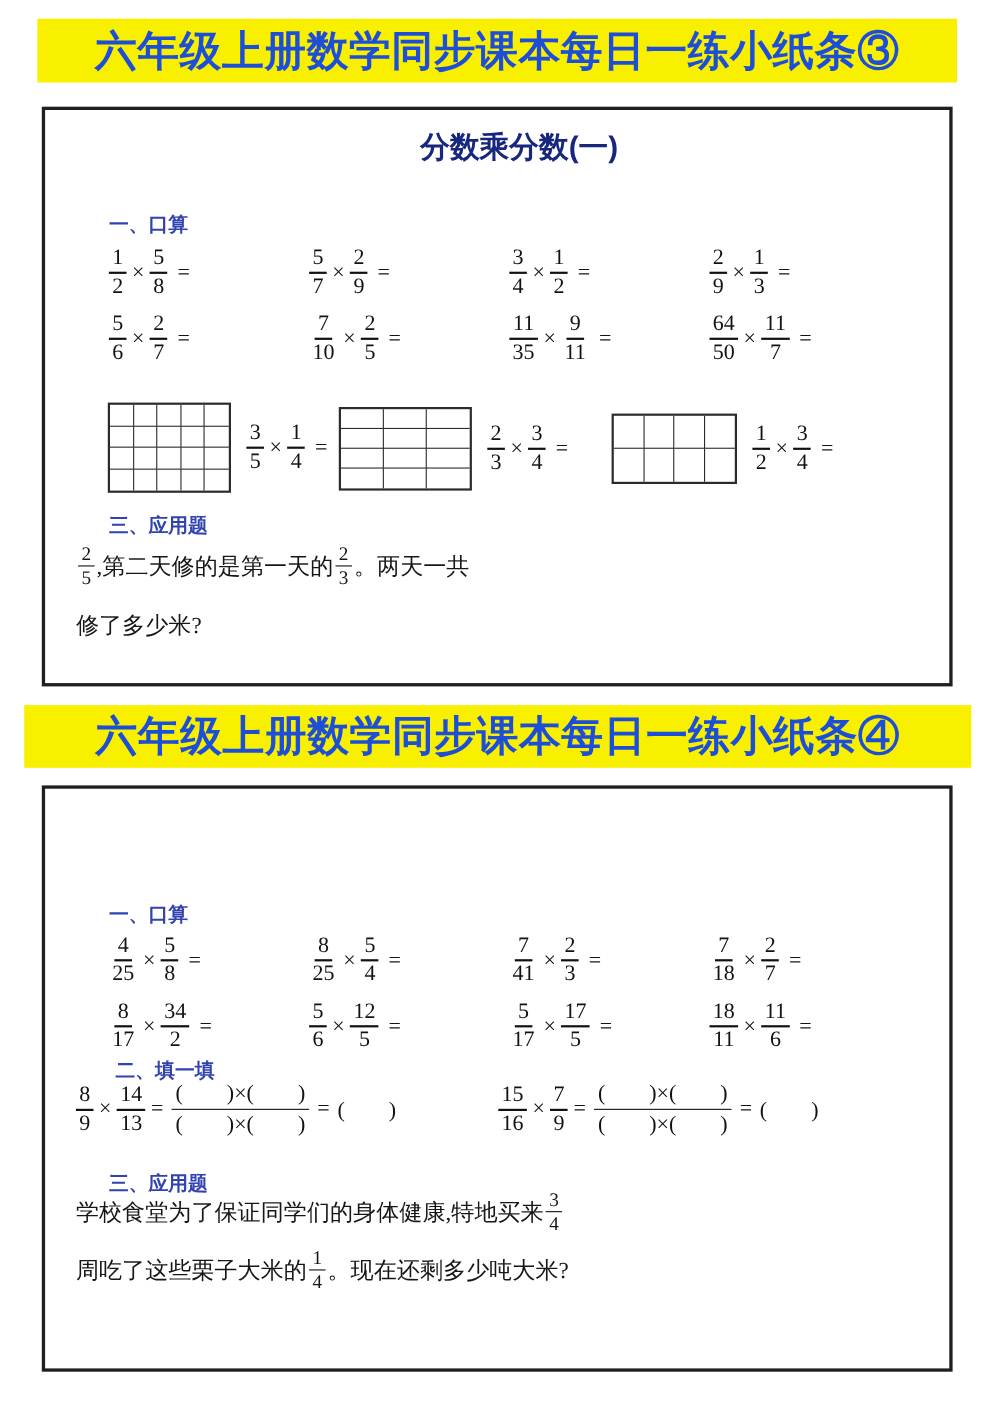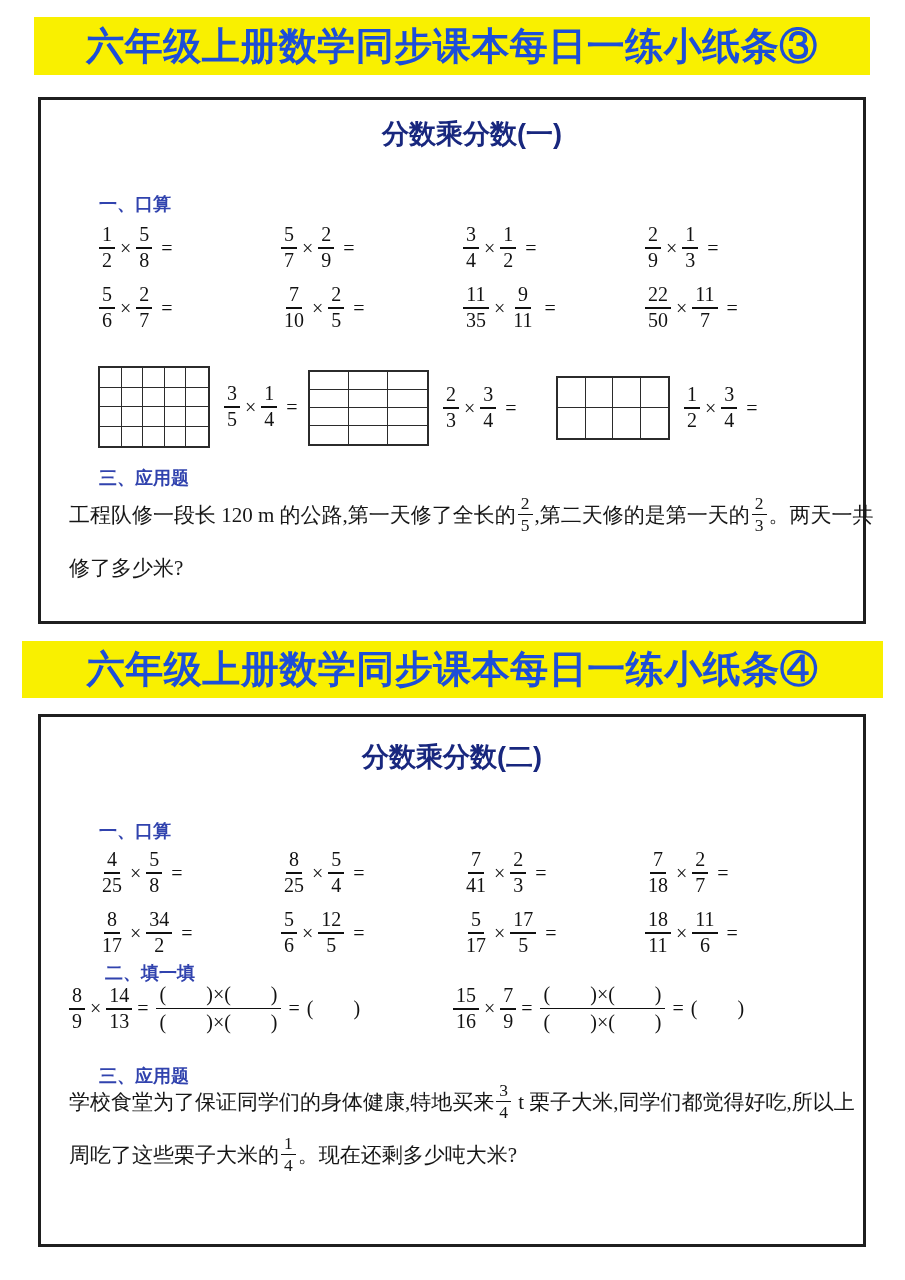--- a/index.html
+++ b/index.html
@@ -171,21 +171,21 @@
           </span>
           <span class="sym">×</span>
           <span class="frac">
             <span class="fnum">9</span>
             <span class="fden">11</span>
           </span>
           <span class="sym eq">=</span>
         </div>
         <div class="oral-cell">
           <span class="frac">
-            <span class="fnum">22</span>
+            <span class="fnum">64</span>
             <span class="fden">50</span>
           </span>
           <span class="sym">×</span>
           <span class="frac">
             <span class="fnum">11</span>
             <span class="fden">7</span>
           </span>
           <span class="sym eq">=</span>
         </div>
       </div>
@@ -274,29 +274,28 @@
             <span class="frac">
               <span class="fnum">3</span>
               <span class="fden">4</span>
             </span>
             <span class="sym eq">=</span>
           </div>
         </div>
       </div>
     <div class="h h-word1">三、应用题</div>
     <div class="word word1">
-        <div class="wline"><span>工程队修一段长 120 m 的公路,第一天修了全长的</span><span class="frac inline"><span class="fnum">2</span><span class="fden">5</span></span><span>,第二天修的是第一天的</span><span class="frac inline"><span class="fnum">2</span><span class="fden">3</span></span><span>。两天一共</span></div>
+        <div class="wline"><span class="frac inline"><span class="fnum">2</span><span class="fden">5</span></span><span>,第二天修的是第一天的</span><span class="frac inline"><span class="fnum">2</span><span class="fden">3</span></span><span>。两天一共</span></div>
         <div class="wline"><span>修了多少米?</span></div>
       </div>
   </div>
 
   <div class="banner banner2">六年级上册数学同步课本每日一练小纸条④</div>
 
   <div class="sheet sheet2">
-    <div class="sheet-title">分数乘分数(二)</div>
     <div class="h h-oral2">一、口算</div>
     <div class="oral oral2">
         <div class="oral-cell">
           <span class="frac">
             <span class="fnum">4</span>
             <span class="fden">25</span>
           </span>
           <span class="sym">×</span>
           <span class="frac">
             <span class="fnum">5</span>
@@ -423,18 +422,18 @@
           <span class="pfrac">
             <span class="fnum">(　　)×(　　)</span>
             <span class="fden">(　　)×(　　)</span>
           </span>
           <span class="sym">=</span>
           <span class="fill-result">(　　)</span>
         </div>
       </div>
     <div class="h h-word2">三、应用题</div>
     <div class="word word2">
-        <div class="wline"><span>学校食堂为了保证同学们的身体健康,特地买来</span><span class="frac inline"><span class="fnum">3</span><span class="fden">4</span></span><span> t 栗子大米,同学们都觉得好吃,所以上</span></div>
+        <div class="wline"><span>学校食堂为了保证同学们的身体健康,特地买来</span><span class="frac inline"><span class="fnum">3</span><span class="fden">4</span></span></div>
         <div class="wline"><span>周吃了这些栗子大米的</span><span class="frac inline"><span class="fnum">1</span><span class="fden">4</span></span><span>。现在还剩多少吨大米?</span></div>
       </div>
   </div>
 
 </div>
 
 </body></html>

